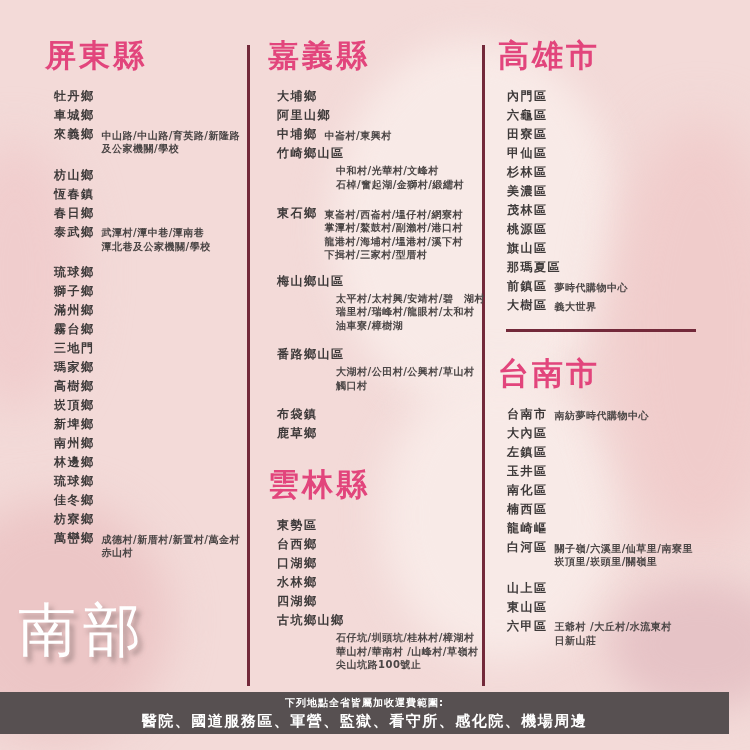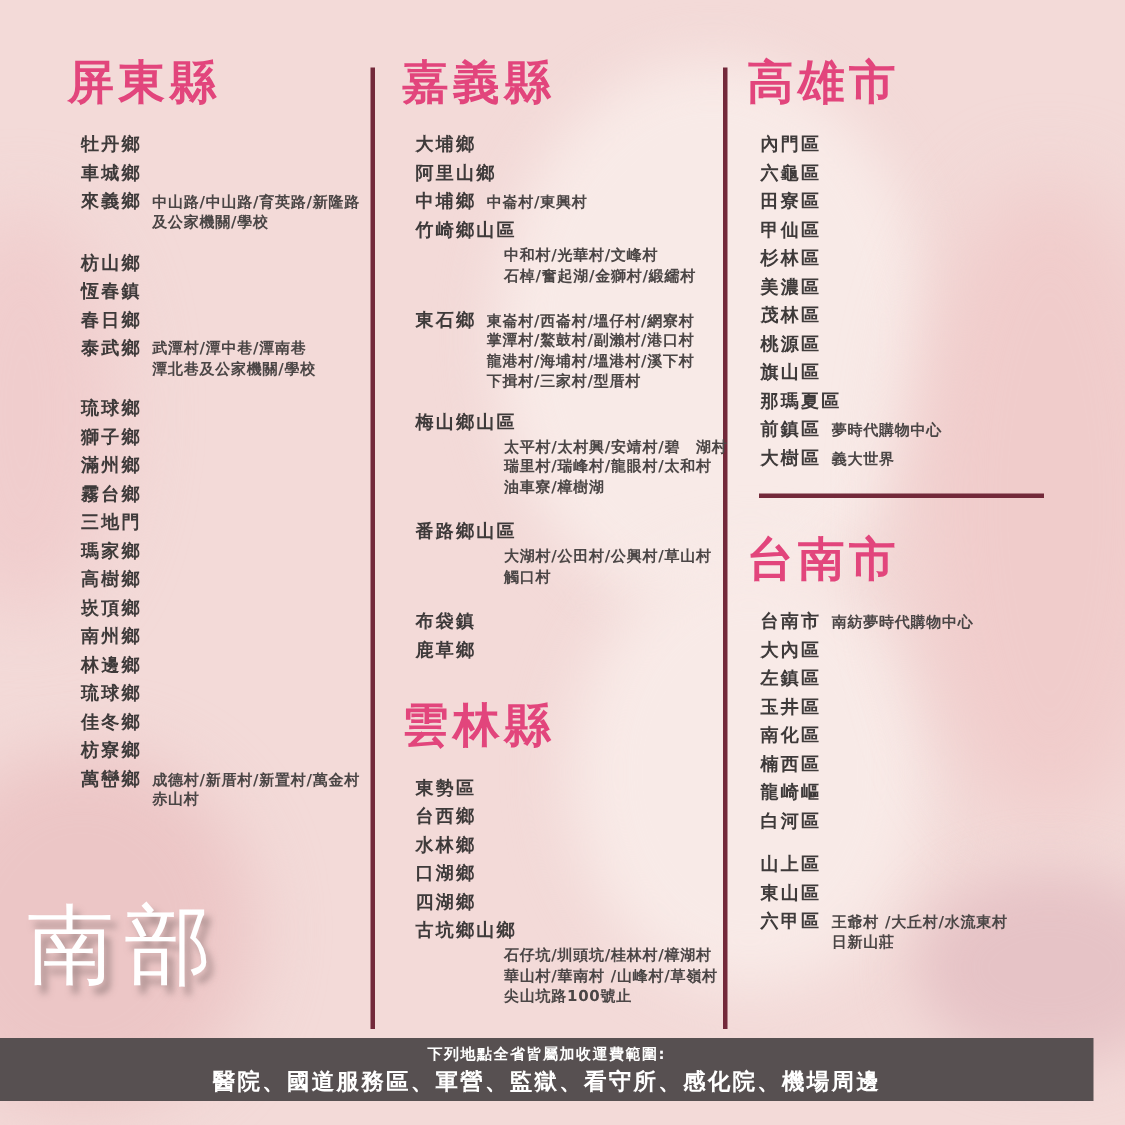--- a/index.html
+++ b/index.html
@@ -131,20 +131,23 @@
       <div class="row">
         <span class="nm">瑪家鄉</span>
       </div>
       <div class="row">
         <span class="nm">高樹鄉</span>
       </div>
       <div class="row">
         <span class="nm">崁頂鄉</span>
       </div>
       <div class="row">
+        <span class="nm">新埤鄉</span>
+      </div>
+      <div class="row">
         <span class="nm">南州鄉</span>
       </div>
       <div class="row">
         <span class="nm">林邊鄉</span>
       </div>
       <div class="row">
         <span class="nm">琉球鄉</span>
       </div>
       <div class="row">
         <span class="nm">佳冬鄉</span>
@@ -212,24 +215,24 @@
         <span class="nm">鹿草鄉</span>
       </div>
       <div class="sec-title top-gap">雲林縣</div>
       <div class="row">
         <span class="nm">東勢區</span>
       </div>
       <div class="row">
         <span class="nm">台西鄉</span>
       </div>
       <div class="row">
+        <span class="nm">口湖鄉</span>
+      </div>
+      <div class="row">
         <span class="nm">水林鄉</span>
-      </div>
-      <div class="row">
-        <span class="nm">口湖鄉</span>
       </div>
       <div class="row">
         <span class="nm">四湖鄉</span>
       </div>
       <div class="row">
         <span class="nm">古坑鄉山鄉</span>
       </div>
       <div class="notes block">
         <div>石仔坑/圳頭坑/桂林村/樟湖村</div>
         <div>華山村/華南村 /山峰村/草嶺村</div>
@@ -301,20 +304,24 @@
         <span class="nm">南化區</span>
       </div>
       <div class="row">
         <span class="nm">楠西區</span>
       </div>
       <div class="row">
         <span class="nm">龍崎嶇</span>
       </div>
       <div class="row">
         <span class="nm">白河區</span>
+        <div class="notes">
+          <div>關子嶺/六溪里/仙草里/南寮里</div>
+          <div>崁頂里/崁頭里/關嶺里</div>
+        </div>
       </div>
       <div class="row gap">
         <span class="nm">山上區</span>
       </div>
       <div class="row">
         <span class="nm">東山區</span>
       </div>
       <div class="row">
         <span class="nm">六甲區</span>
         <div class="notes">

